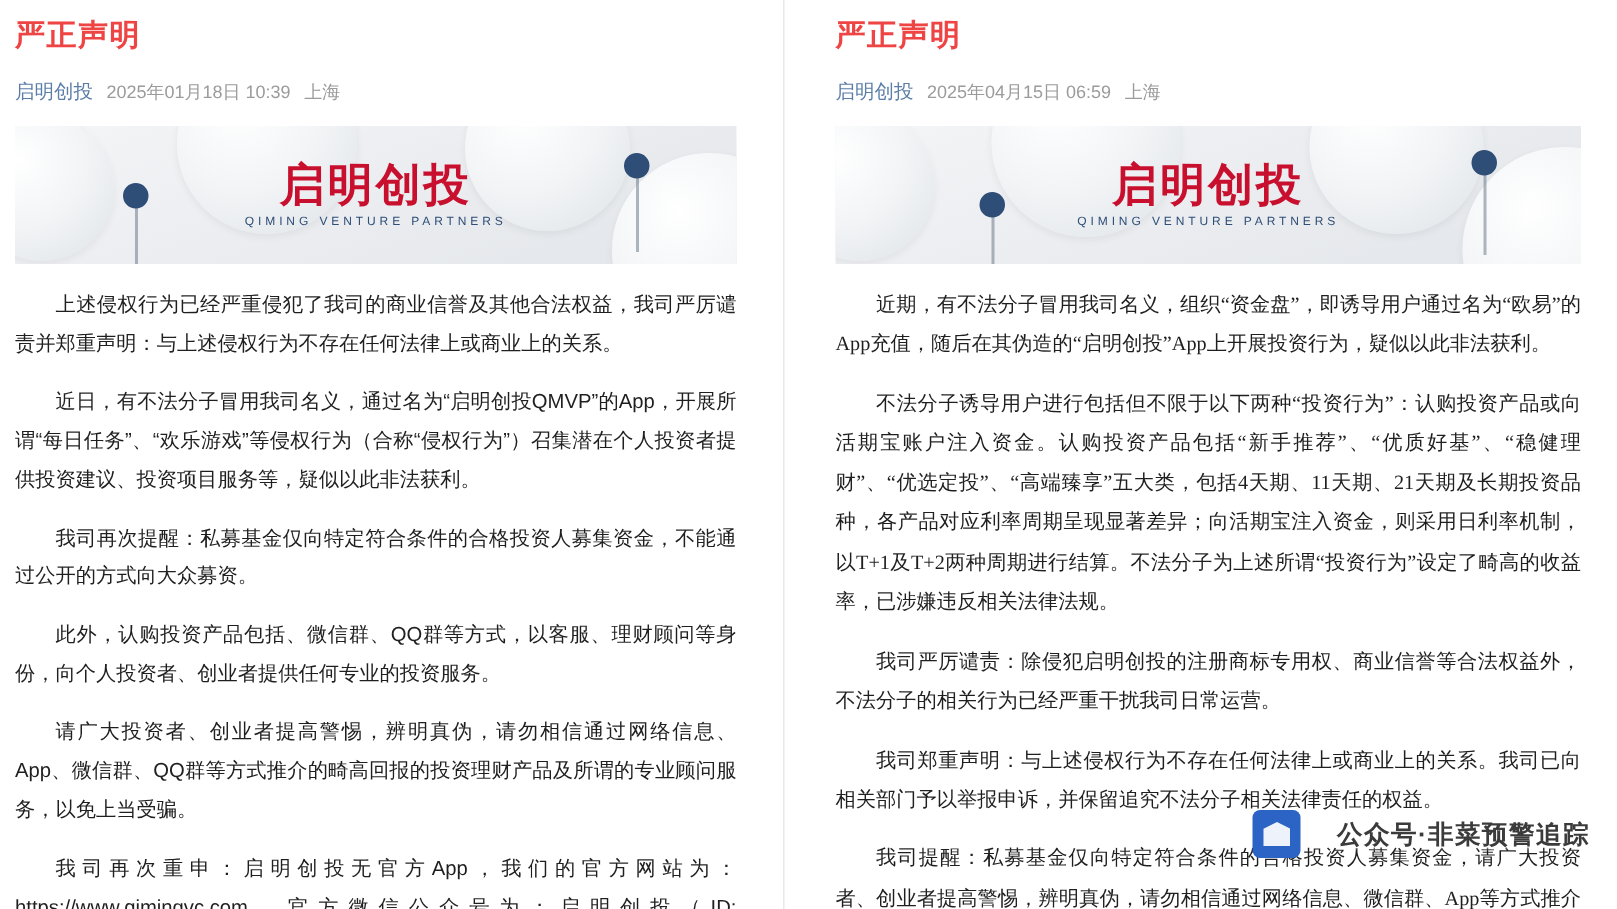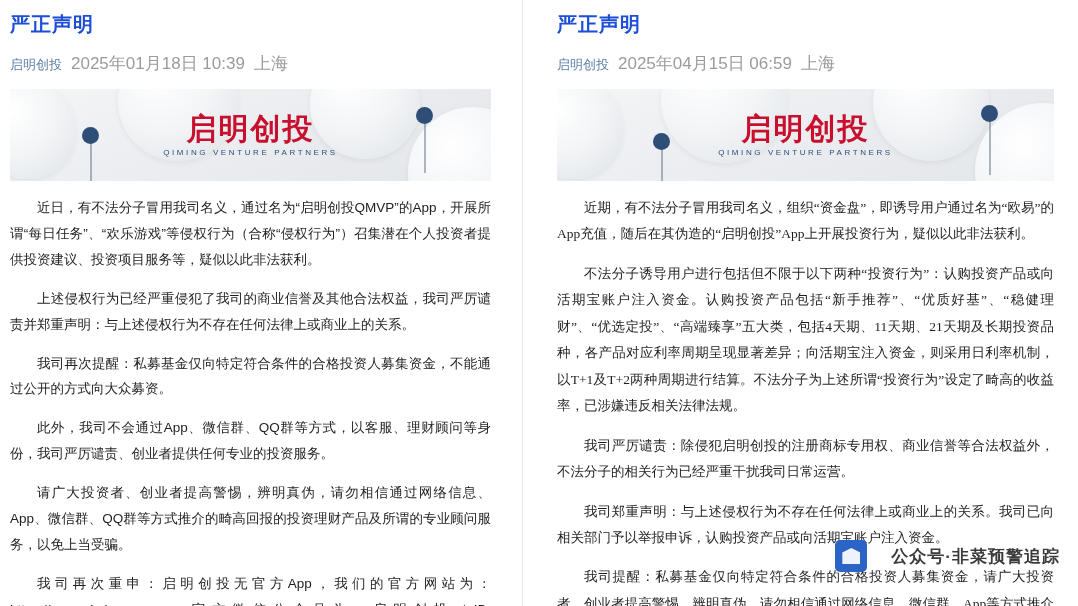--- a/index.html
+++ b/index.html
@@ -32,38 +32,38 @@
     left: 522px;
     top: 0;
     width: 1px;
     height: 606px;
     background: #e8e8e8;
   }
 
   .article-title {
     font-size: 20px;
     font-weight: bold;
-    color: #1d4ed8;
+    color: #ef4444;
     letter-spacing: 1px;
     margin: 0 0 16px 0;
     line-height: 1.2;
   }
   .meta-row {
     display: flex;
     align-items: baseline;
     gap: 9px;
     margin-bottom: 14px;
     white-space: nowrap;
   }
   .meta-source {
     font-size: 13px;
     color: #5b7ea8;
   }
   .meta-date, .meta-loc {
-    font-size: 17px;
+    font-size: 12px;
     color: #9b9b9b;
   }
 
   .hero {
     position: relative;
     width: 100%;
     height: 92px;
     background: linear-gradient(160deg, #f3f5f7 0%, #eceef1 42%, #e3e6ea 100%);
     overflow: hidden;
     margin-bottom: 14px;
@@ -188,24 +188,24 @@
         <div class="string" style="left:80px; top:46px; height:46px;"></div>
         <div class="string" style="left:414px; top:28px; height:56px;"></div>
         <div class="knot" style="left:72px; top:38px;"></div>
         <div class="knot" style="left:406px; top:18px;"></div>
         <div class="logo-wrap">
           <div class="logo-cn">启明创投</div>
           <div class="logo-en">QIMING VENTURE PARTNERS</div>
         </div>
       </div>
 
+      <p class="para">上述侵权行为已经严重侵犯了我司的商业信誉及其他合法权益，我司严厉谴责并郑重声明：与上述侵权行为不存在任何法律上或商业上的关系。</p>
       <p class="para">近日，有不法分子冒用我司名义，通过名为“启明创投QMVP”的App，开展所谓“每日任务”、“欢乐游戏”等侵权行为（合称“侵权行为”）召集潜在个人投资者提供投资建议、投资项目服务等，疑似以此非法获利。</p>
-      <p class="para">上述侵权行为已经严重侵犯了我司的商业信誉及其他合法权益，我司严厉谴责并郑重声明：与上述侵权行为不存在任何法律上或商业上的关系。</p>
       <p class="para">我司再次提醒：私募基金仅向特定符合条件的合格投资人募集资金，不能通过公开的方式向大众募资。</p>
-      <p class="para">此外，我司不会通过App、微信群、QQ群等方式，以客服、理财顾问等身份，我司严厉谴责、创业者提供任何专业的投资服务。</p>
+      <p class="para">此外，认购投资产品包括、微信群、QQ群等方式，以客服、理财顾问等身份，向个人投资者、创业者提供任何专业的投资服务。</p>
       <p class="para">请广大投资者、创业者提高警惕，辨明真伪，请勿相信通过网络信息、App、微信群、QQ群等方式推介的畸高回报的投资理财产品及所谓的专业顾问服务，以免上当受骗。</p>
       <p class="para">我司再次重申：启明创投无官方App，我们的官方网站为：https://www.qimingvc.com，官方微信公众号为：启明创投（ID: Qiming_Venture）、联系电话为：010-59611188（北京）、021-</p>
     </div>
   </div>
 
   <div class="column col-right">
     <div class="col-inner-right">
       <h1 class="article-title">严正声明</h1>
 
       <div class="meta-row">
@@ -225,21 +225,21 @@
         <div class="knot" style="left:424px; top:16px;"></div>
         <div class="logo-wrap">
           <div class="logo-cn">启明创投</div>
           <div class="logo-en">QIMING VENTURE PARTNERS</div>
         </div>
       </div>
 
       <p class="para">近期，有不法分子冒用我司名义，组织“资金盘”，即诱导用户通过名为“欧易”的App充值，随后在其伪造的“启明创投”App上开展投资行为，疑似以此非法获利。</p>
       <p class="para">不法分子诱导用户进行包括但不限于以下两种“投资行为”：认购投资产品或向活期宝账户注入资金。认购投资产品包括“新手推荐”、“优质好基”、“稳健理财”、“优选定投”、“高端臻享”五大类，包括4天期、11天期、21天期及长期投资品种，各产品对应利率周期呈现显著差异；向活期宝注入资金，则采用日利率机制，以T+1及T+2两种周期进行结算。不法分子为上述所谓“投资行为”设定了畸高的收益率，已涉嫌违反相关法律法规。</p>
       <p class="para">我司严厉谴责：除侵犯启明创投的注册商标专用权、商业信誉等合法权益外，不法分子的相关行为已经严重干扰我司日常运营。</p>
-      <p class="para">我司郑重声明：与上述侵权行为不存在任何法律上或商业上的关系。我司已向相关部门予以举报申诉，认购投资产品或向活期宝账户注入资金。</p>
+      <p class="para">我司郑重声明：与上述侵权行为不存在任何法律上或商业上的关系。我司已向相关部门予以举报申诉，并保留追究不法分子相关法律责任的权益。</p>
       <p class="para">我司提醒：私募基金仅向特定符合条件的合格投资人募集资金，请广大投资者、创业者提高警惕，辨明真伪，请勿相信通过网络信息、微信群、App等方式推介的畸高回报的投资理财产品、虚</p>
     </div>
   </div>
 
   <div class="watermark">
     <div class="wm-avatar"></div>
     <div class="wm-text">公众号·非菜预警追踪</div>
   </div>
 
 </div>

